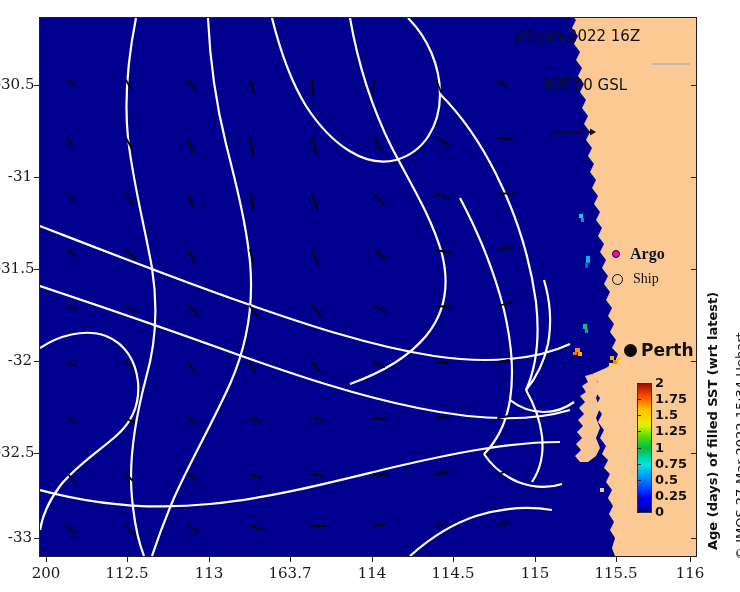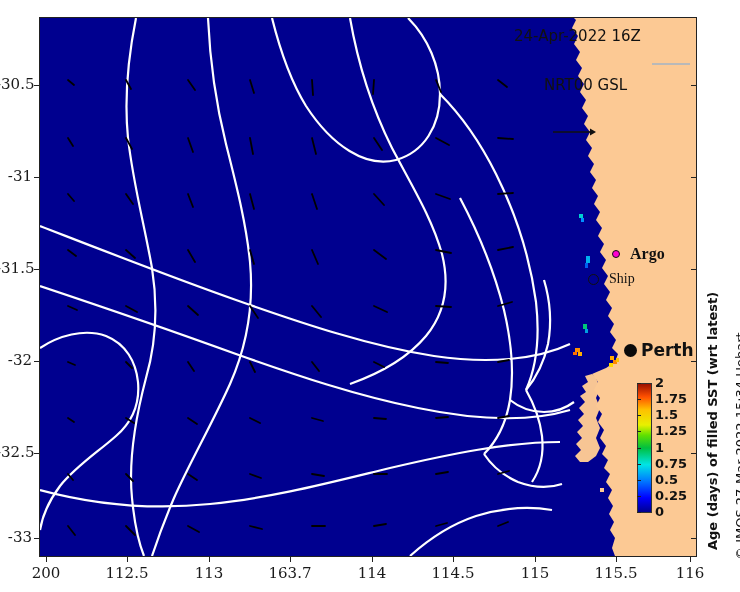--- a/index.html
+++ b/index.html
@@ -96,21 +96,21 @@
   
   #legend-argo, #legend-ship {
     position: absolute;
     white-space: nowrap;
     display: flex;
     align-items: center;
     gap: 10px;
     font-family: Liberation Serif, serif;
   }
   #legend-argo { left: 612px; top: 245px; }
-  #legend-ship { left: 588px; top: 271px; }
+  #legend-ship { left: 612px; top: 271px; }
   .marker-argo {
     width: 8px; height: 8px; border-radius: 50%;
     background: #ff00d0; border: 1px solid #101010;
     box-sizing: border-box;
   }
   .marker-ship {
     width: 11px; height: 11px; border-radius: 50%;
     background: transparent; border: 1.5px solid #101010;
     box-sizing: border-box;
   }
@@ -341,21 +341,21 @@
           <path d="M148,508 l11,6"></path>
         <path d="M210,508 l12,3"></path>
           <path d="M272,508 l13,0"></path>
           <path d="M334,508 l12,-2"></path>
         <path d="M396,508 l11,-3"></path>
           <path d="M458,508 l10,-4"></path>
       </g>
     </svg>
   </div>
 
-  <div class="map-anno" id="datestamp">24-Apr-2022 16Z</div>
+  <div class="map-anno" id="datestamp">24-Jan-2022 16Z</div>
 
   <div id="depth-rule"></div>
 
   <div class="map-anno" id="current-block">
     <div>NRT00 GSL</div>
   </div>
   <svg id="current-arrow" width="46" height="12" viewBox="0 0 46 12">
     <path d="M1,6 L38,6" stroke="#111" stroke-width="1.6" fill="none"></path>
     <path d="M38,2.5 L44,6 L38,9.5 Z" fill="#111"></path>
   </svg>

